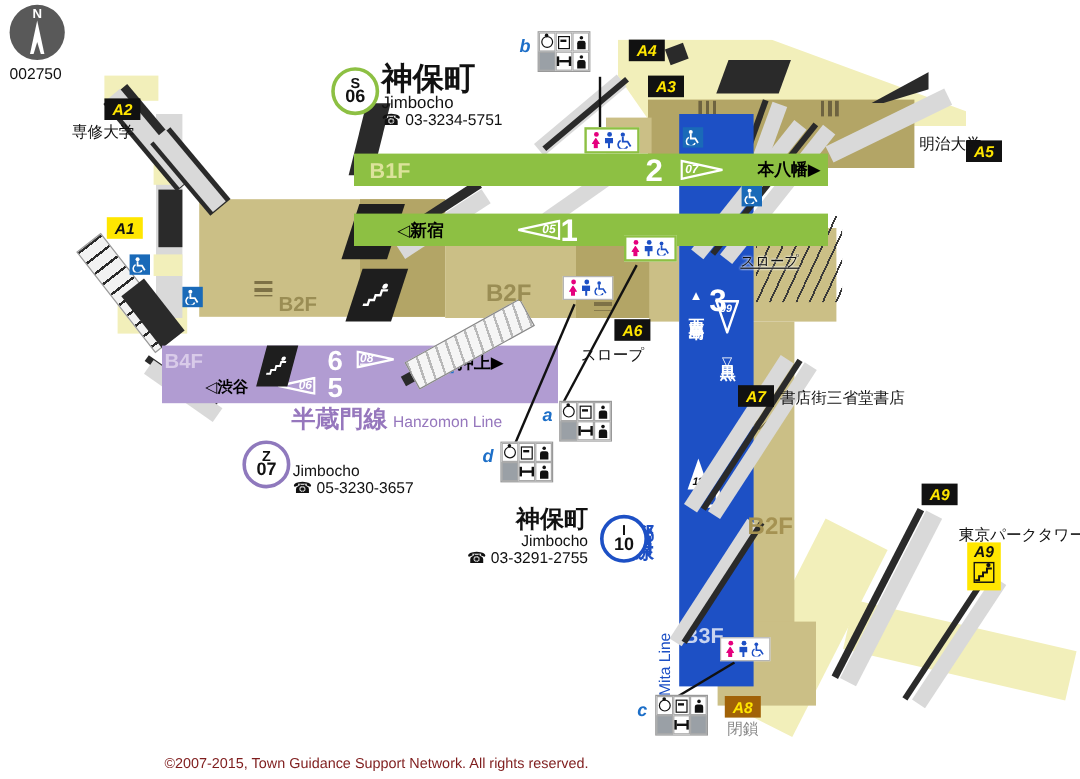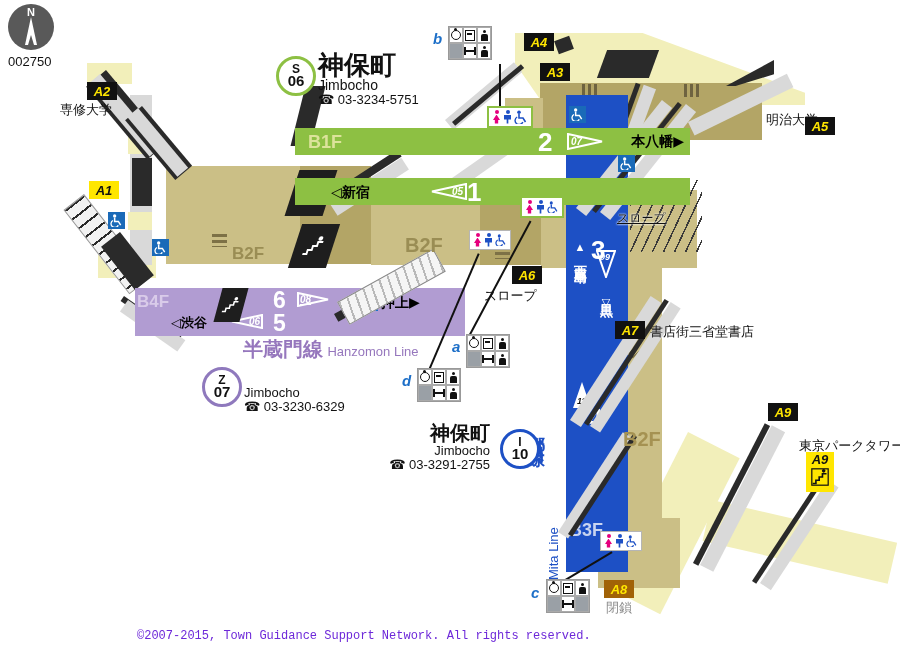--- a/index.html
+++ b/index.html
@@ -445,33 +445,33 @@
   </div>
   <div class="abs" style="left:318px;top:48px;font-size:26px;font-weight:bold;z-index:8;">神保町</div>
   <div class="abs" style="left:318px;top:77px;font-size:14px;z-index:8;">Jimbocho</div>
   <div class="abs" style="left:318px;top:92px;font-size:13px;z-index:8;">☎ 03-3234-5751</div>
 
   <div class="badge" style="left:202px;top:367px;border:3px solid #8f79bd;">
     <span class="l">Z</span>
     <span class="n">07</span>
   </div>
   <div class="abs" style="left:244px;top:385px;font-size:13px;z-index:8;">Jimbocho</div>
-  <div class="abs" style="left:244px;top:399px;font-size:13px;z-index:8;">☎ 03-3230-6329</div>
+  <div class="abs" style="left:244px;top:399px;font-size:13px;z-index:8;">☎ 05-3230-3657</div>
 
   <div class="abs" style="left:348px;top:422px;width:142px;text-align:right;z-index:8;">
     <div style="font-size:20px;font-weight:bold;line-height:1.1;">神保町</div>
     <div style="font-size:13px;line-height:1.05;">Jimbocho</div>
     <div style="font-size:13px;line-height:1.1;">☎ 03-3291-2755</div>
   </div>
   <div class="badge" style="left:500px;top:429px;border:3px solid #1d50c5;">
     <span class="l">I</span>
     <span class="n">10</span>
   </div>
 
   <div class="abs" style="left:8px;top:4px;width:46px;height:46px;border-radius:50%;background:#595959;z-index:8;">
     <span style="position:absolute;top:2px;left:50%;transform:translateX(-50%);color:#fff;font-size:11px;font-weight:bold;">N</span>
     <span style="position:absolute;left:17px;top:13px;width:0;height:0;border-left:6px solid transparent;border-right:6px solid transparent;border-bottom:28px solid #fff;"></span>
     <span style="position:absolute;left:19.5px;top:31px;width:0;height:0;border-left:3.5px solid transparent;border-right:3.5px solid transparent;border-bottom:10px solid #595959;"></span>
   </div>
   <div class="abs" style="left:8px;top:54px;font-size:13px;z-index:8;">002750</div>
 
-  <div class="abs" style="left:137px;top:629px;font-size:12px;color:#6d28d9;z-index:8;font-family:Liberation Mono, monospace;">©2007-2015, Town Guidance Support Network. All rights reserved.</div>
+  <div class="abs" style="left:137px;top:629px;font-size:12px;color:#7f1d1d;z-index:8;">©2007-2015, Town Guidance Support Network. All rights reserved.</div>
 </div>
 
 </body></html>

